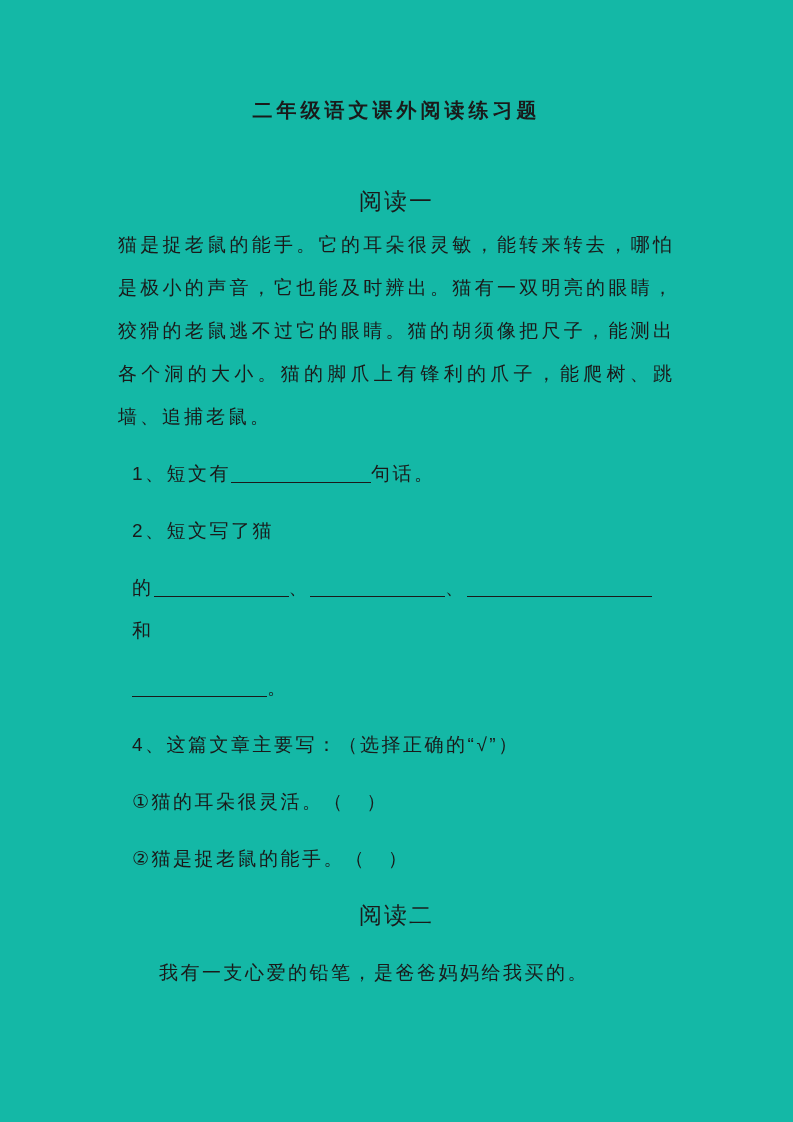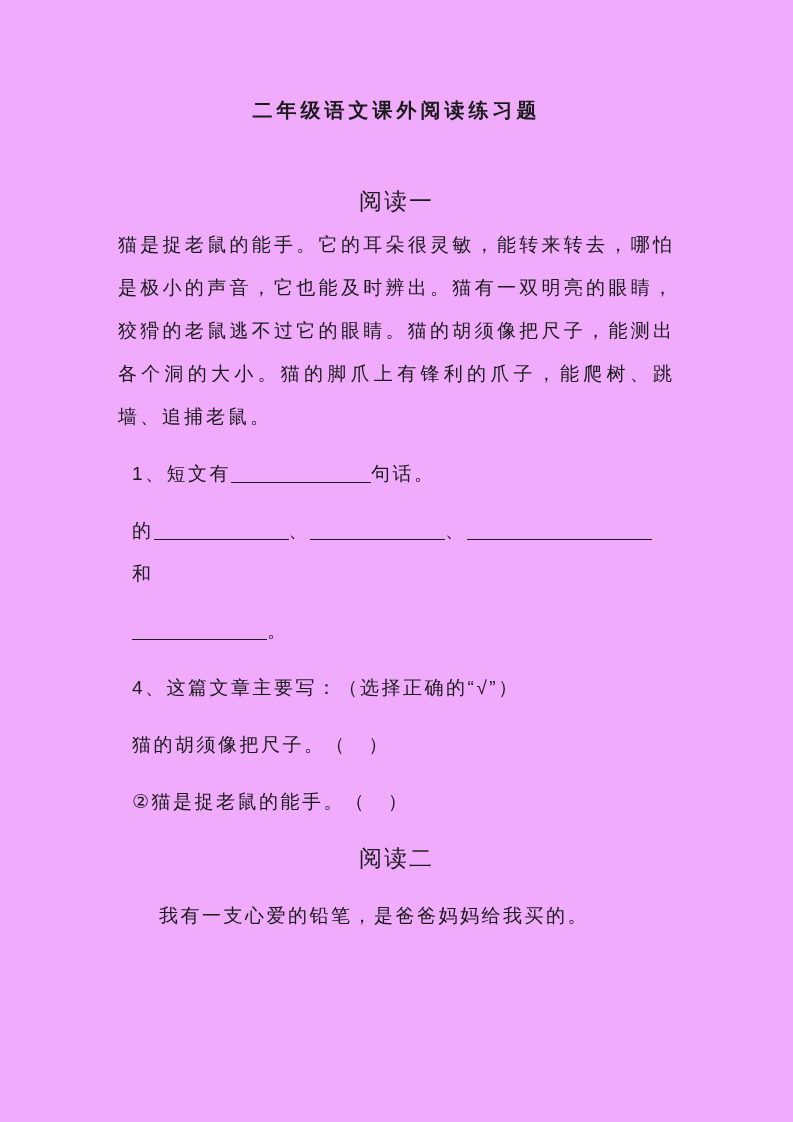--- a/index.html
+++ b/index.html
@@ -6,21 +6,21 @@
     margin: 0;
     padding: 0;
     background: #ffffff;
   }
   .page {
     position: relative;
     width: 793px;
     height: 1122px;
     box-sizing: border-box;
     padding: 96px 118px 0 118px;
-    background: #f0abfc;
+    background: #14b8a6;
     color: #1a1a1a;
     font-family: "Liberation Sans", "DejaVu Sans", sans-serif;
     font-size: 19px;
     overflow: hidden;
   }
   .doc-title {
     margin: 0;
     font-family: "Liberation Serif", "DejaVu Serif", serif;
     font-size: 20px;
     font-weight: 700;
@@ -75,33 +75,34 @@
   <h1 class="doc-title">二年级语文课外阅读练习题</h1>
 
   <h2 class="section-heading first-heading">阅读一</h2>
 
   <p class="passage">猫是捉老鼠的能手。它的耳朵很灵敏，能转来转去，哪怕是极小的声音，它也能及时辨出。猫有一双明亮的眼睛，狡猾的老鼠逃不过它的眼睛。猫的胡须像把尺子，能测出各个洞的大小。猫的脚爪上有锋利的爪子，能爬树、跳墙、追捕老鼠。</p>
 
   <p class="line">
     <span>1、短文有</span><span class="blank w140"></span><span>句话。</span>
   </p>
 
+  <p class="line">2、短文写了猫</p>
 
   <p class="line">
     <span>的</span><span class="blank w135"></span><span>、</span><span class="blank w135"></span><span>、</span><span class="blank w185"></span><span>和</span>
   </p>
 
   <p class="line">
     <span class="blank w135"></span><span>。</span>
   </p>
 
 
   <p class="line">4、这篇文章主要写：（选择正确的“√”）</p>
 
-  <p class="line">猫的胡须像把尺子。（　）</p>
+  <p class="line">①猫的耳朵很灵活。（　）</p>
   <p class="line">②猫是捉老鼠的能手。（　）</p>
 
   <h2 class="section-heading">阅读二</h2>
 
   <p class="line indent">我有一支心爱的铅笔，是爸爸妈妈给我买的。</p>
 
   <div class="spacer-line"></div>
 
 
 </div>

